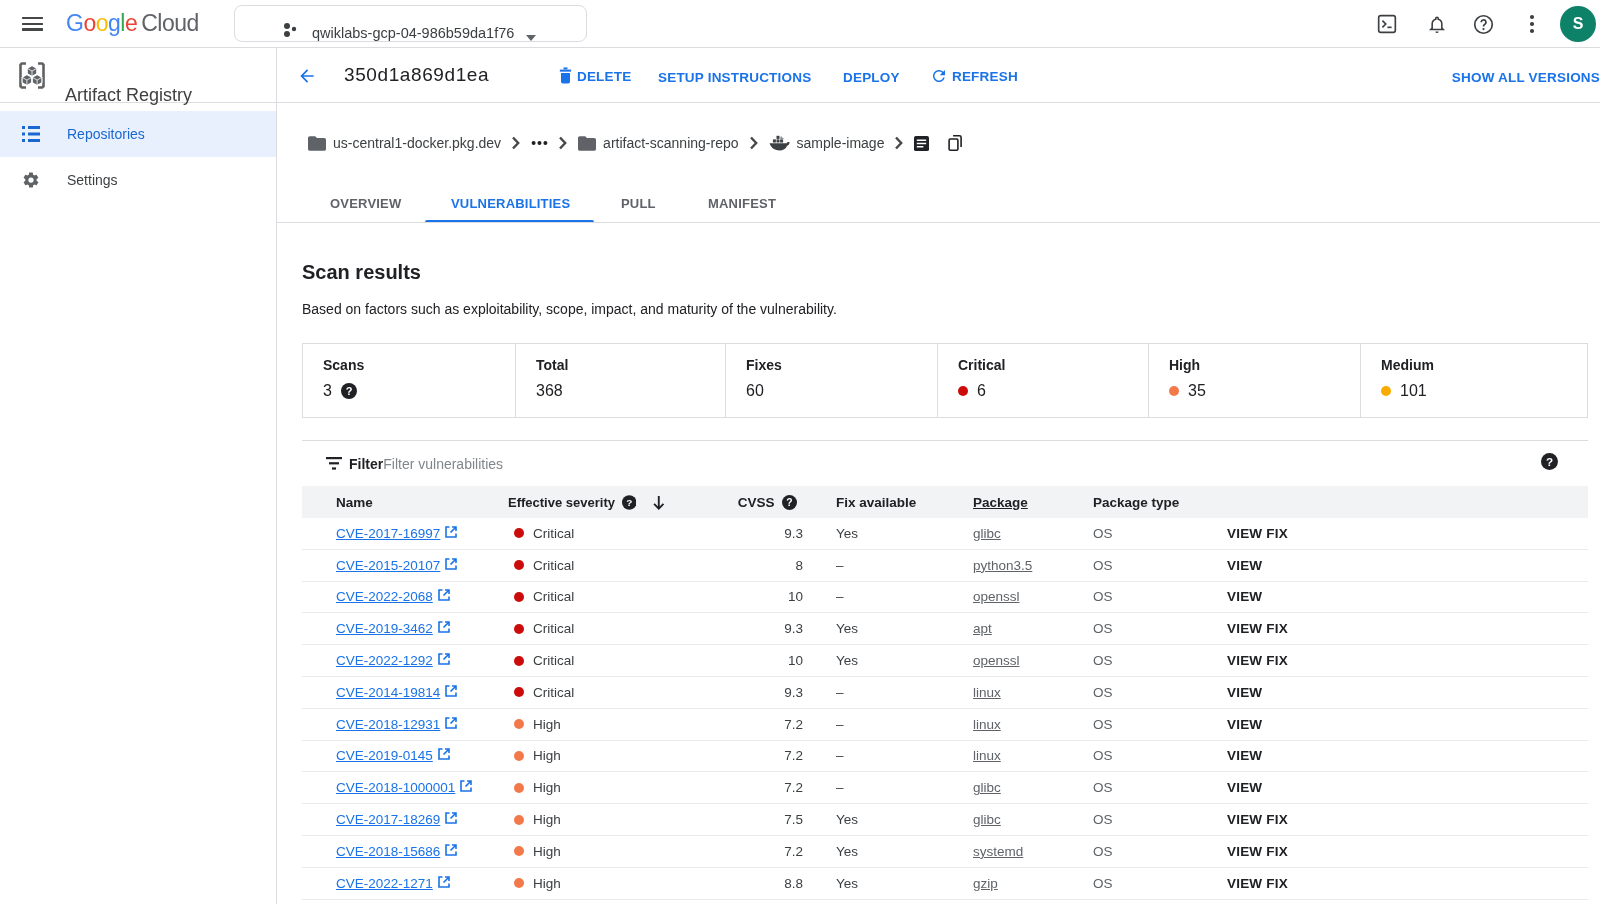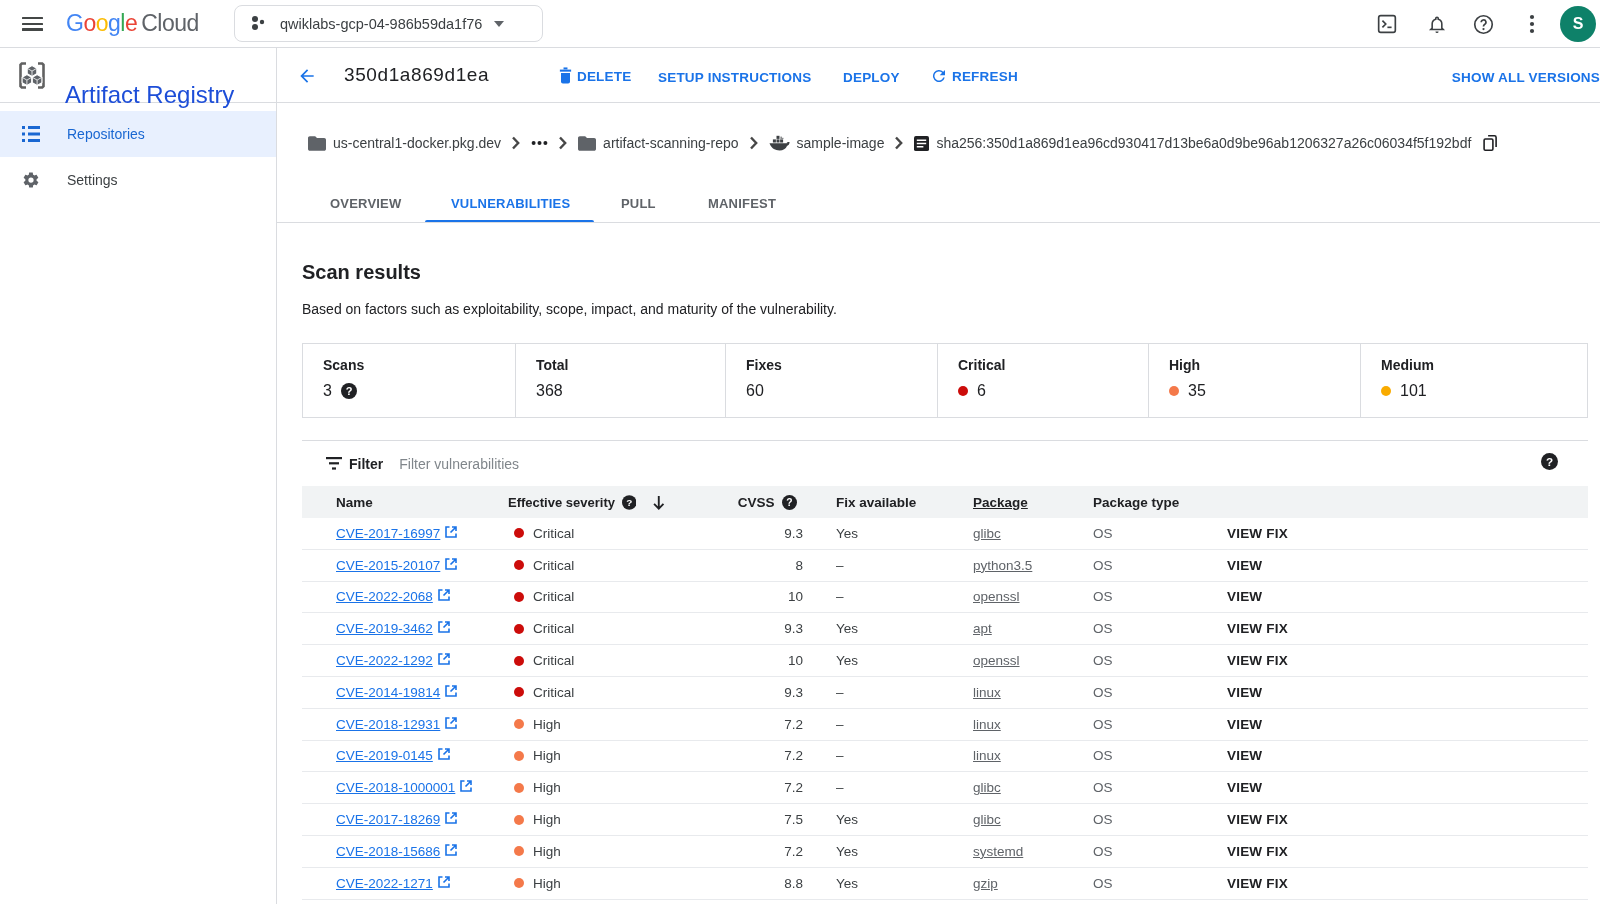--- a/index.html
+++ b/index.html
@@ -5,40 +5,40 @@
 * { margin:0; padding:0; box-sizing:border-box; }
 html,body { width:1600px; height:904px; overflow:hidden; background:#fff;
   font-family:"Liberation Sans", sans-serif; }
 
 #topbar { position:absolute; left:0; top:0; width:1600px; height:48px; background:#fff;
   border-bottom:1px solid #dadce0; z-index:30; }
 #burger { position:absolute; left:22px; top:17px; width:21px; height:16px; }
 #burger div { height:2.2px; background:#444746; margin-bottom:3.5px; border-radius:0.5px;}
 #glogo { position:absolute; left:66px; top:10px; font-size:23px; letter-spacing:-0.5px; }
 #glogo .cl { color:#5f6368; margin-left:4px; }
-#projchip { position:absolute; left:234px; top:5px; width:309px; height:37px;
-  border:1px solid #dadce0; border-radius:8px; display:flex; align-items:center; }
+#projchip { position:absolute; left:234px; top:5px; width:353px; height:37px;
+  border:1px solid #dadce0; border-radius:8px; display:flex; align-items:flex-end;padding-left:32px; }
 #projchip .ptxt { font-size:14.5px; color:#3c4043; margin-left:12px; }
 #projchip .caret { width:0; height:0; border-left:5px solid transparent; border-right:5px solid transparent;
   border-top:6px solid #5f6368; margin-left:12px; }
 #searchwrap { position:absolute; left:567px; top:5px; width:762px; height:37px;
   border:1px solid #dadce0; border-radius:8px; display:flex; overflow:hidden; }
 #searchinput { flex:1; background:#f1f3f4; display:flex; align-items:center;
   font-size:15px; color:#5f6368; padding-left:18px; border-right:1px solid #dadce0;}
 #searchbtn { width:102px; background:#fff; display:flex; align-items:center; justify-content:center;
   color:#1a73e8; font-size:15px; font-weight:bold; }
 .topicon { position:absolute; top:14px; }
 #avatar { position:absolute; left:1560px; top:6px; width:36px; height:36px; border-radius:50%;
   background:#0e8169; color:#fff; font-size:16px; font-weight:bold; display:flex;
   align-items:center; justify-content:center; }
 
 #sidebar { position:absolute; left:0; top:48px; width:277px; height:856px; background:#fff;
   border-right:1px solid #dadce0; z-index:20; }
 #prodhead { height:55px; border-bottom:1px solid #dadce0; display:flex; align-items:center; }
-#prodhead .ptitle { font-size:24px; color:#1d4ed8; margin-left:17px;margin-top:40px; }
+#prodhead .ptitle { font-size:18px; color:#404040; margin-left:17px;margin-top:40px; }
 .navitem { height:46px; display:flex; align-items:center; font-size:14px; color:#3c4043; }
 .navitem.sel { background:#e8f0fe; color:#1967d2; }
 .navicon { width:18px; height:18px; margin-left:22px; margin-right:27px; }
 
 #appbar { position:absolute; left:277px; top:48px; width:1323px; height:55px; background:#fff;
   border-bottom:1px solid #dadce0; }
 #backarrow { position:absolute; left:297px; top:66px; }
 #pagetitle { position:absolute; left:344px; top:64px; font-size:19px; letter-spacing:0.6px; color:#202124; }
 .actbtn { position:absolute; top:70px; color:#1a73e8; font-size:13.5px; font-weight:bold; letter-spacing:0.2px; }
 
@@ -63,21 +63,21 @@
 .stat .val { font-size:16px; color:#202124; margin-top:9px; display:flex; align-items:center; }
 .dot { width:10px; height:10px; border-radius:50%; display:inline-block; margin-right:9px; }
 .dot.crit { background:#cc0c0a; }
 .dot.high { background:#f4794a; }
 .dot.med { background:#f9ab00; }
 
 #ftop { position:absolute; left:302px; top:440px; width:1286px; height:1px; background:#dadce0; }
 #filterrow { position:absolute; left:302px; top:441px; width:1286px; height:45px;
   display:flex; align-items:center; }
 #filterrow .ftxt { font-size:14px; font-weight:bold; color:#202124; margin-left:7px; }
-#filterrow .fph { font-size:14px; color:#80868b; margin-left:16px; }
+#filterrow .fph { font-size:14px; color:#80868b; }
 #table { position:absolute; left:302px; top:486px; width:1286px; }
 .thead .c-sev{padding-left:6px; white-space:nowrap; font-size:13px;}
 .thead .c-cvss{padding-right:6px;}
 .thead { height:32px; background:#f1f3f4; display:flex; align-items:center;
   font-size:13.5px; font-weight:bold; color:#202124; }
 .trow { height:31.8px; border-bottom:1px solid #e8eaed; display:flex; align-items:center;
   font-size:13.5px; color:#3c4043; }
 .c-name { width:184px; padding-left:18px;margin-left:16px; }
 .c-sev  { width:164px; padding-left:12px; display:flex; align-items:center;}
 .c-cvss { width:137px; text-align:right; }
@@ -226,21 +226,20 @@
   <span>sample-image</span>
   <svg class="chev" width="10" height="14" viewBox="0 0 10 14">
       <path fill="none" stroke="#474747" stroke-width="2.4" d="M2 1.5l5.2 5.5L2 12.5"></path>
     </svg>
   <svg class="cicon" width="15" height="15" viewBox="0 0 16 16">
       <rect x="0" y="0" width="16" height="16" rx="2" fill="#202124"></rect>
       <g stroke="#fff" stroke-width="1.6">
         <path d="M3 4.5h10M3 8h10M3 11.5h7"></path>
       </g>
     </svg>
-  <span>sha256:350d1a869d1ea96cd930417d13be6a0d9be96ab1206327a26c06034f5f192bdf</span>
   <svg style="margin-left:12px" width="15" height="16" viewBox="0 0 18 20">
       <path fill="none" stroke="#202124" stroke-width="2" d="M6 1h8a2 2 0 0 1 2 2v12"></path>
       <rect x="1" y="5" width="11" height="14" rx="1.5" fill="none" stroke="#202124" stroke-width="2"></rect>
     </svg>
 </div>
 
 <div class="tab" style="left:330px">OVERVIEW</div>
 <div class="tab sel" style="left:451px">VULNERABILITIES</div>
 <div class="tab" style="left:621px">PULL</div>
 <div class="tab" style="left:708px">MANIFEST</div>

